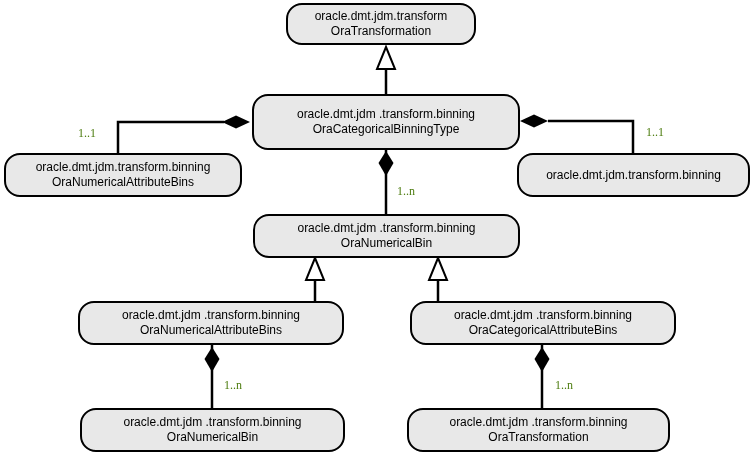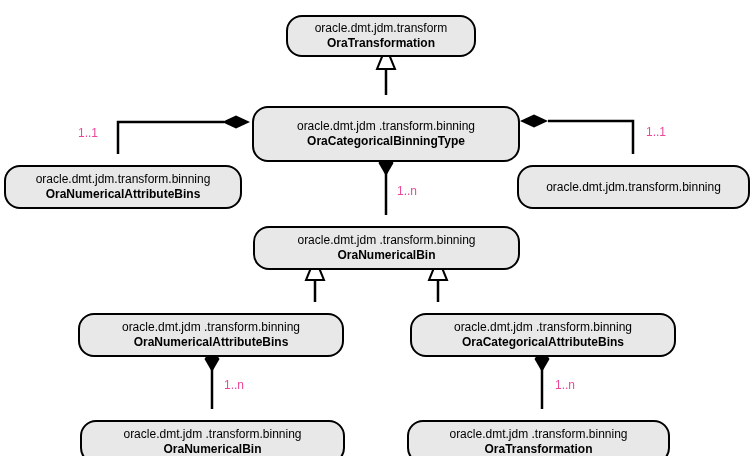--- a/index.html
+++ b/index.html
@@ -22,29 +22,29 @@
     background: #e8e8e8;
     border: 2px solid #000000;
     border-radius: 16px;
     box-sizing: border-box;
     display: flex;
     flex-direction: column;
     align-items: center;
     justify-content: center;
     text-align: center;
     line-height: 1.25;
-    margin-top: 12px;
   }
   .node .pkg  { font-size: 12px; color: #000000; white-space: nowrap; }
-  .node .cls  { font-size: 12px; font-weight: bold; color: #000000; white-space: nowrap; }
+  .node .cls  { font-size: 12px; font-weight: normal; color: #000000; white-space: nowrap; }
   .mult {
     position: absolute;
     font-size: 12px;
-    color: #ec4899;
+    color: #4d7c0f;
     white-space: nowrap;
+    font-family: Liberation Serif, serif;
   }
 </style>
 </head>
 <body>
 
 <div class="canvas">
 
   <svg class="edges" viewBox="0 0 754 456" xmlns="http://www.w3.org/2000/svg">
 
     <g>

